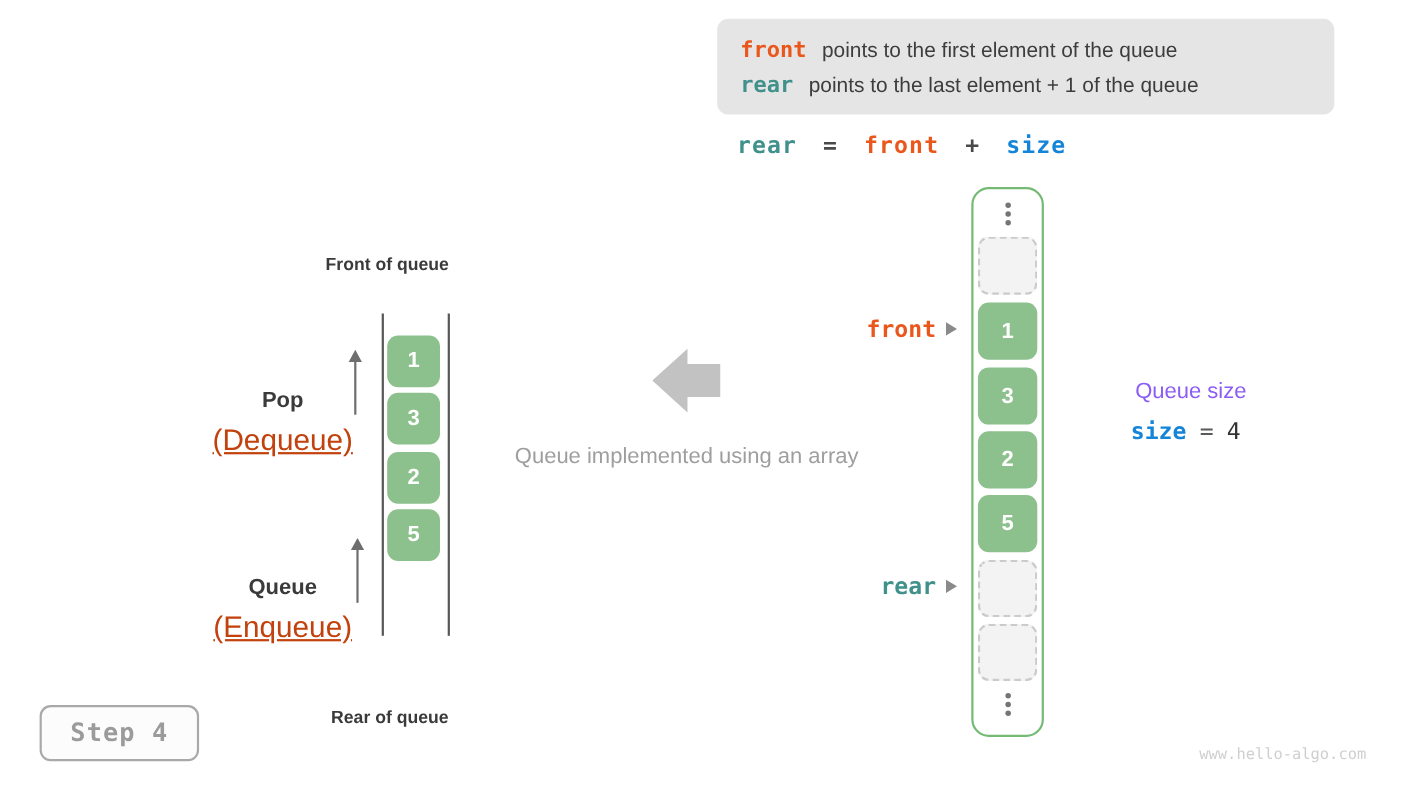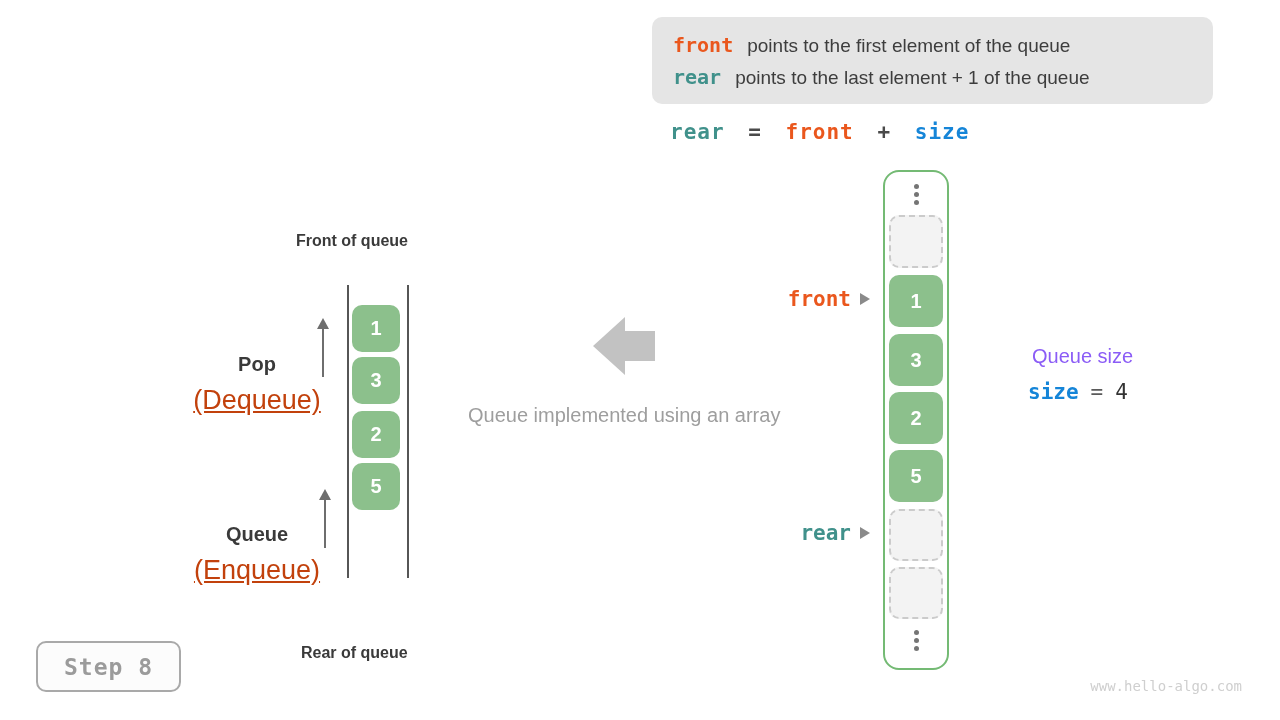--- a/index.html
+++ b/index.html
@@ -197,15 +197,15 @@
   <span class="tri"></span>
 </div>
 
 <div class="abs size-title">Queue size</div>
 <div class="abs size-formula">
   <span class="var">size</span>
   <span class="eq">=</span>
   <span class="val">4</span>
 </div>
 
-<div class="abs step-badge">Step 8</div>
+<div class="abs step-badge">Step 4</div>
 
 <div class="abs watermark">www.hello-algo.com</div>
 
 </body></html>

